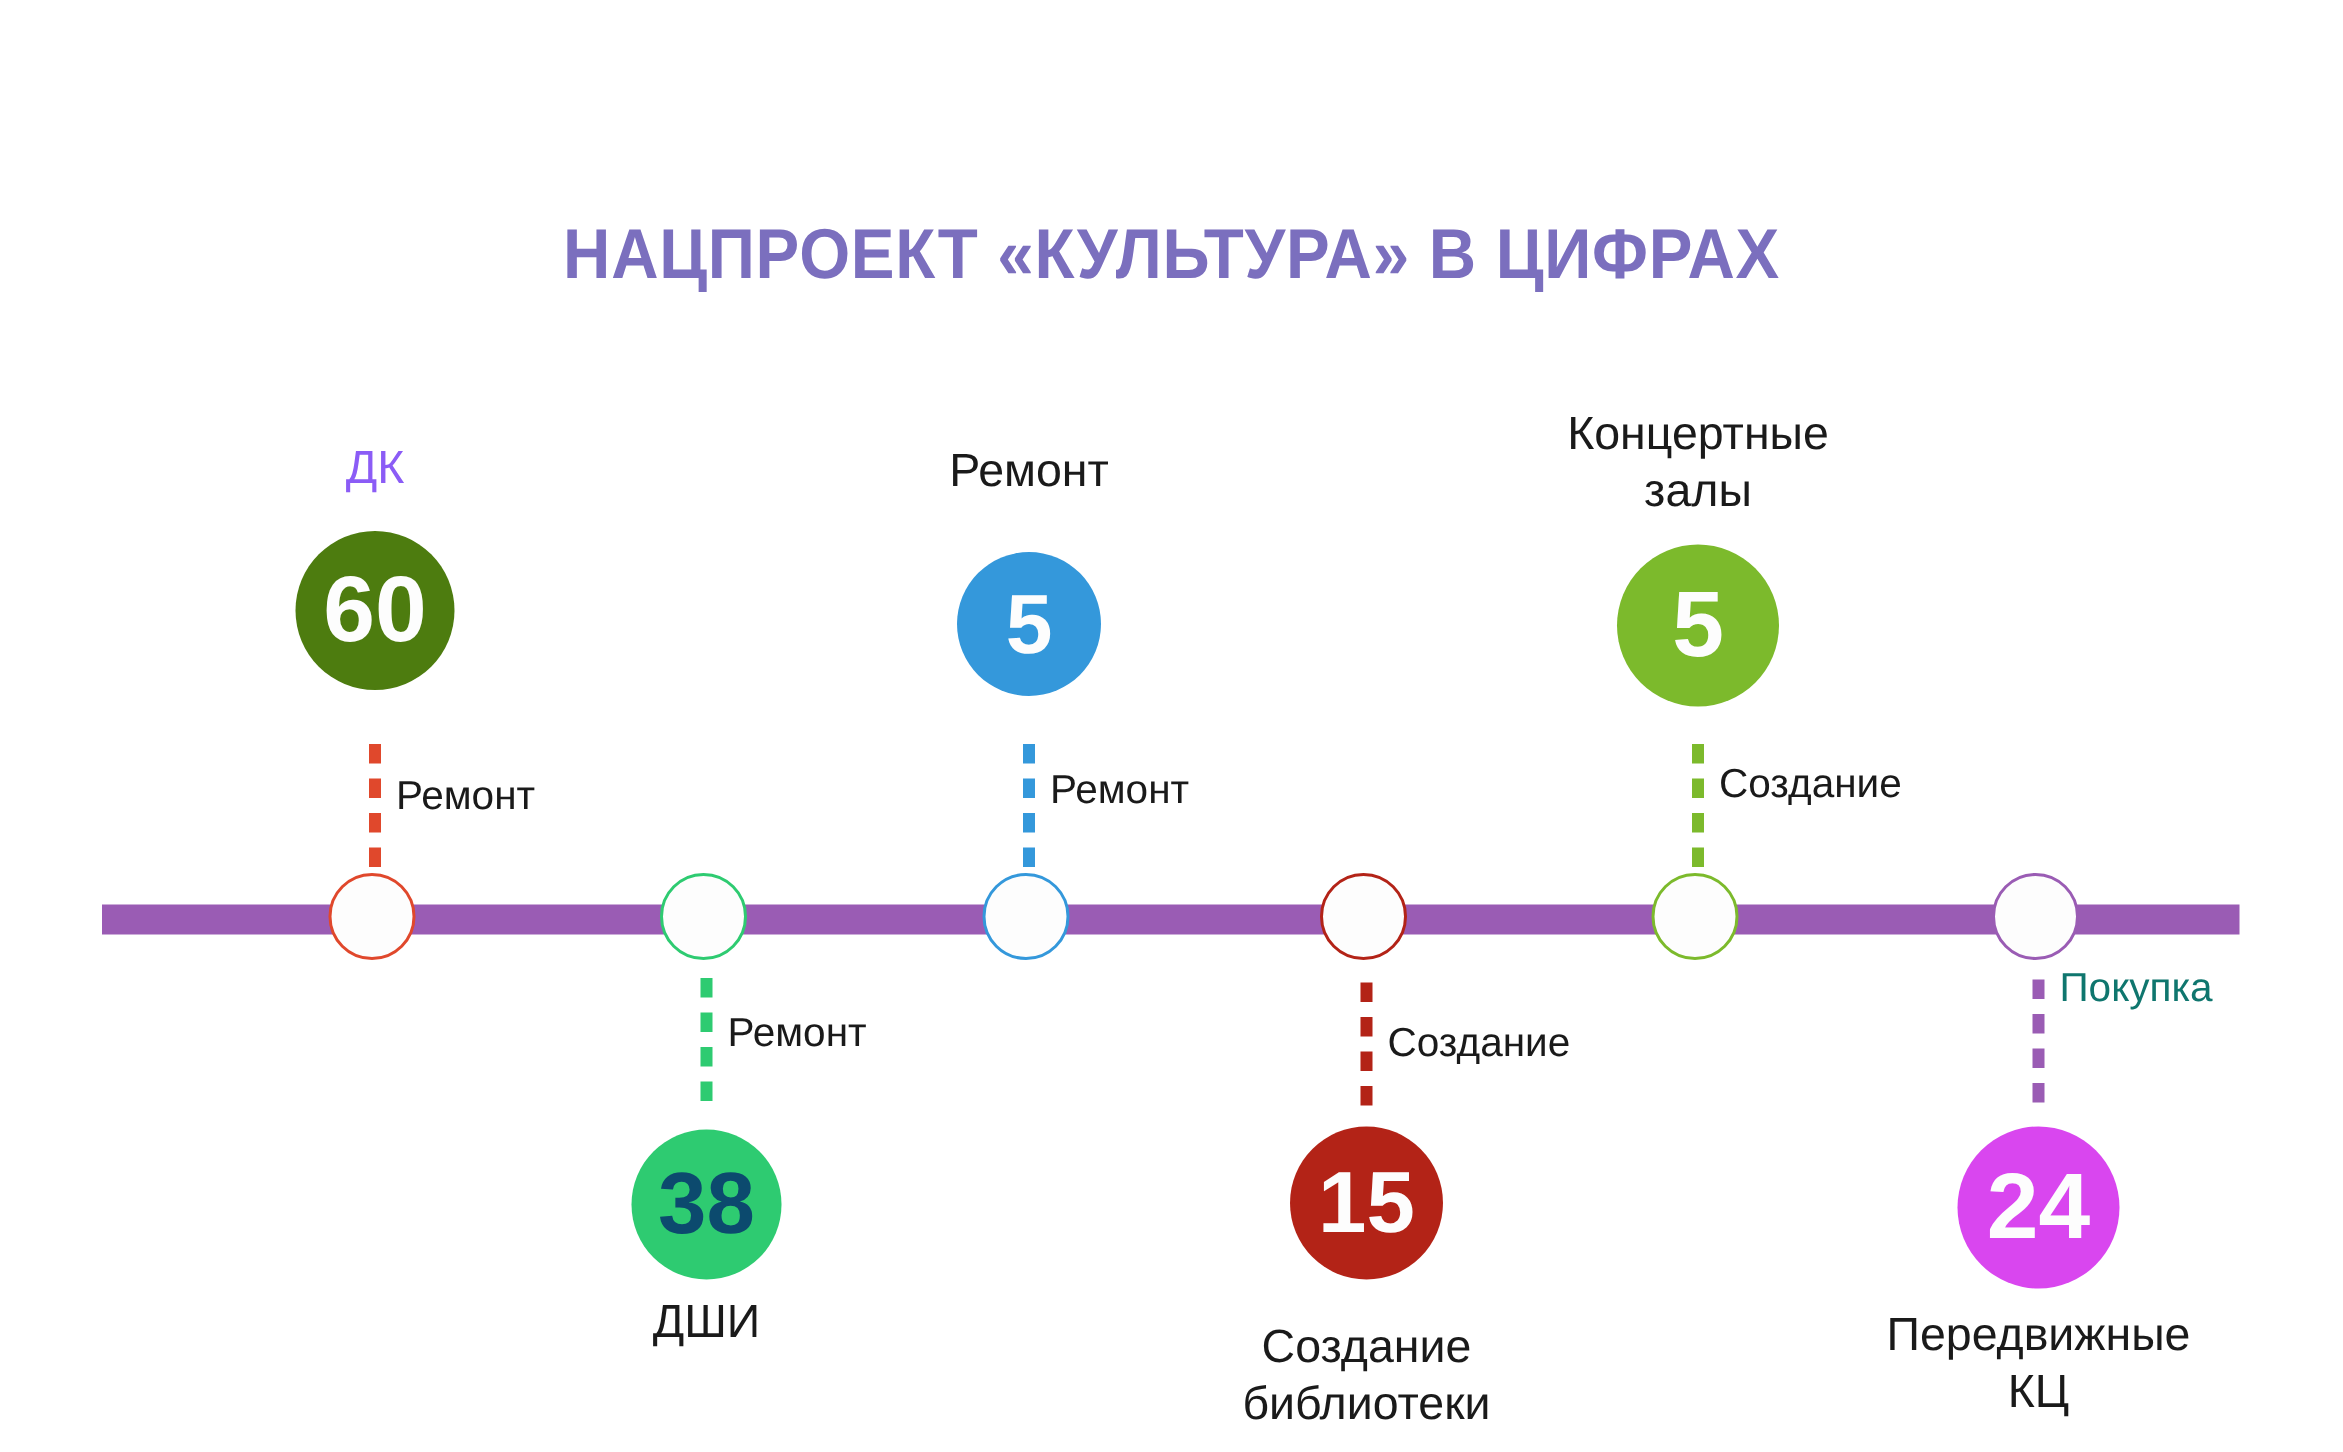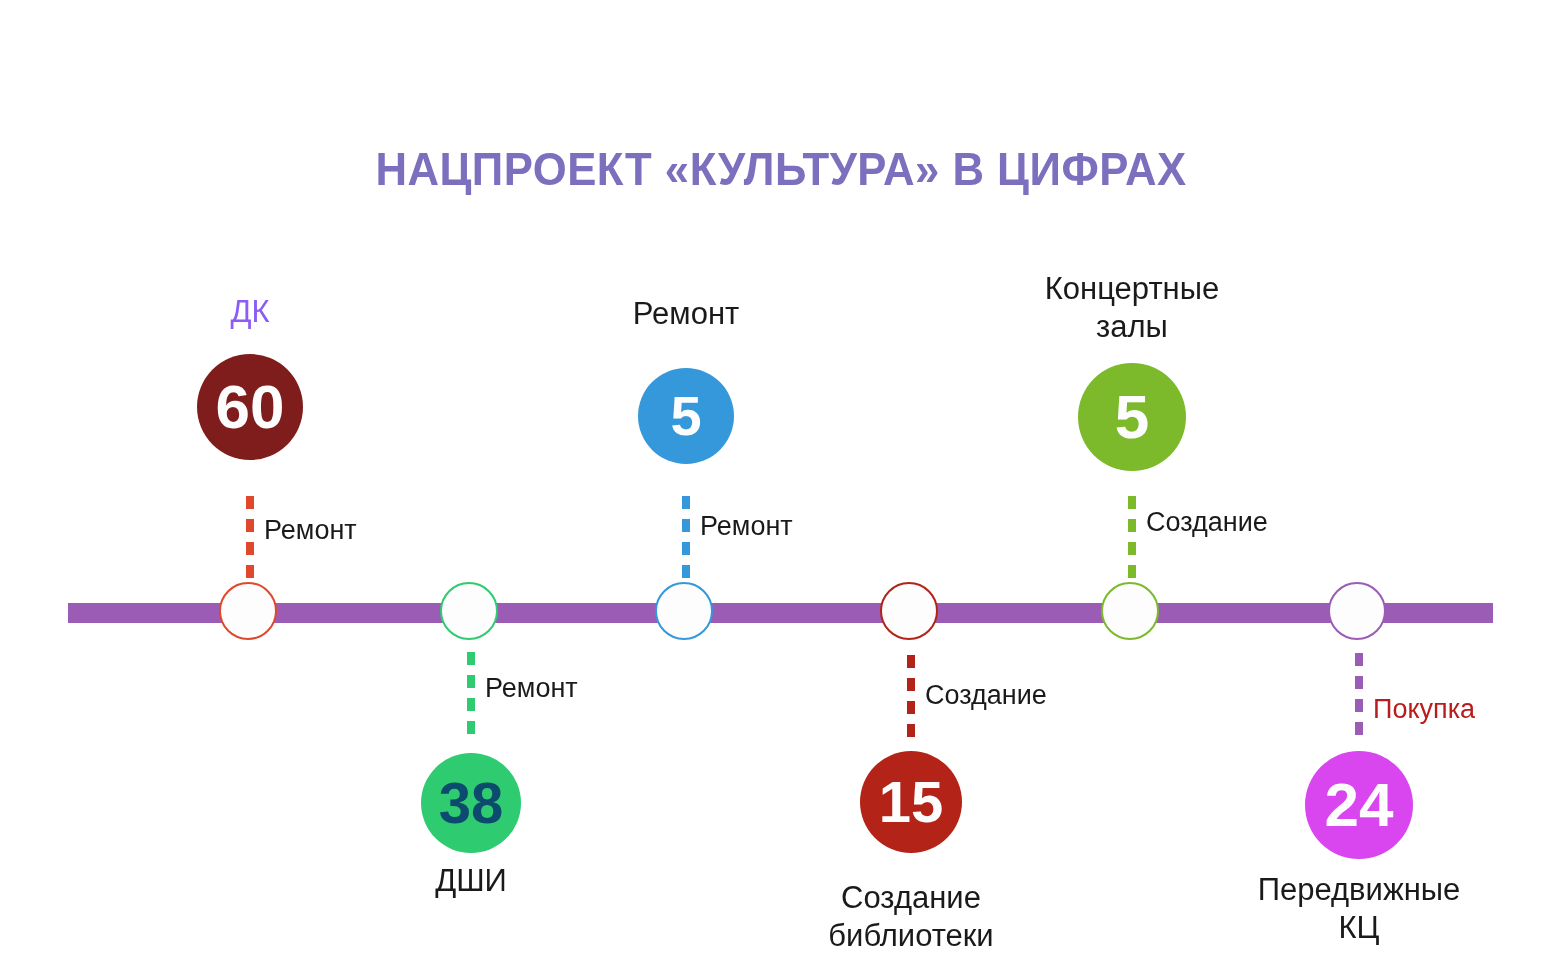--- a/index.html
+++ b/index.html
@@ -144,21 +144,21 @@
   <div id="nodes-layer">
       <div class="node above" style="left: 250px;">
         <div class="marker" style="border-color: rgb(224, 72, 44);"></div>
         <div class="dashes" style="top: 451px; height: 82px;">
           <span style="background: rgb(224, 72, 44);"></span>
           <span style="background: rgb(224, 72, 44);"></span>
           <span style="background: rgb(224, 72, 44);"></span>
           <span style="background: rgb(224, 72, 44);"></span>
         </div>
         <div class="conn-label" style="top: 472px; color: rgb(26, 26, 26);">Ремонт</div>
-        <div class="bubble" style="background: #7f1d1d; width: 106px; height: 106px; left: -53px; top: 309px; font-size: 62px; color: rgb(253, 253, 253);">60</div>
+        <div class="bubble" style="background: #4d7c0f; width: 106px; height: 106px; left: -53px; top: 309px; font-size: 62px; color: rgb(253, 253, 253);">60</div>
         <div class="cat-label" style="top: 248px; color: #8b5cf6;">ДК</div>
       </div>
       <div class="node below" style="left: 471px;">
         <div class="marker" style="border-color: rgb(46, 203, 113);"></div>
         <div class="dashes" style="top: 607px; height: 82px;">
           <span style="background: rgb(46, 203, 113);"></span>
           <span style="background: rgb(46, 203, 113);"></span>
           <span style="background: rgb(46, 203, 113);"></span>
           <span style="background: rgb(46, 203, 113);"></span>
         </div>
@@ -205,20 +205,20 @@
 залы</div>
       </div>
       <div class="node below" style="left: 1359px;">
         <div class="marker" style="border-color: rgb(154, 92, 180);"></div>
         <div class="dashes" style="top: 608px; height: 82px;">
           <span style="background: rgb(154, 92, 180);"></span>
           <span style="background: rgb(154, 92, 180);"></span>
           <span style="background: rgb(154, 92, 180);"></span>
           <span style="background: rgb(154, 92, 180);"></span>
         </div>
-        <div class="conn-label" style="top: 651px; color: #b91c1c;">Покупка</div>
+        <div class="conn-label" style="top: 600px; color: #0f766e;">Покупка</div>
         <div class="bubble" style="background: #d946ef; width: 108px; height: 108px; left: -54px; top: 706px; font-size: 62px; color: rgb(253, 253, 253);">24</div>
         <div class="cat-label" style="top: 826px; color: rgb(26, 26, 26);">Передвижные
 КЦ</div>
       </div>
     </div>
 
 </div>
 
 </body></html>

